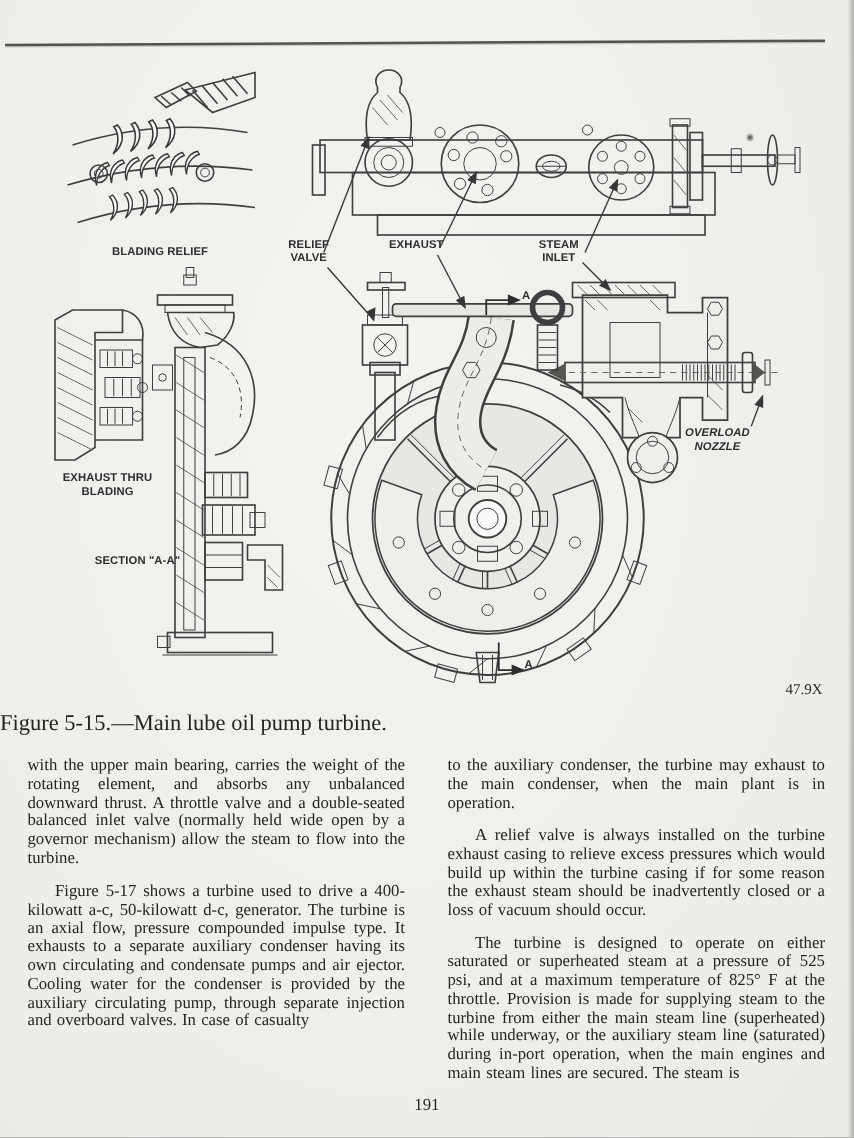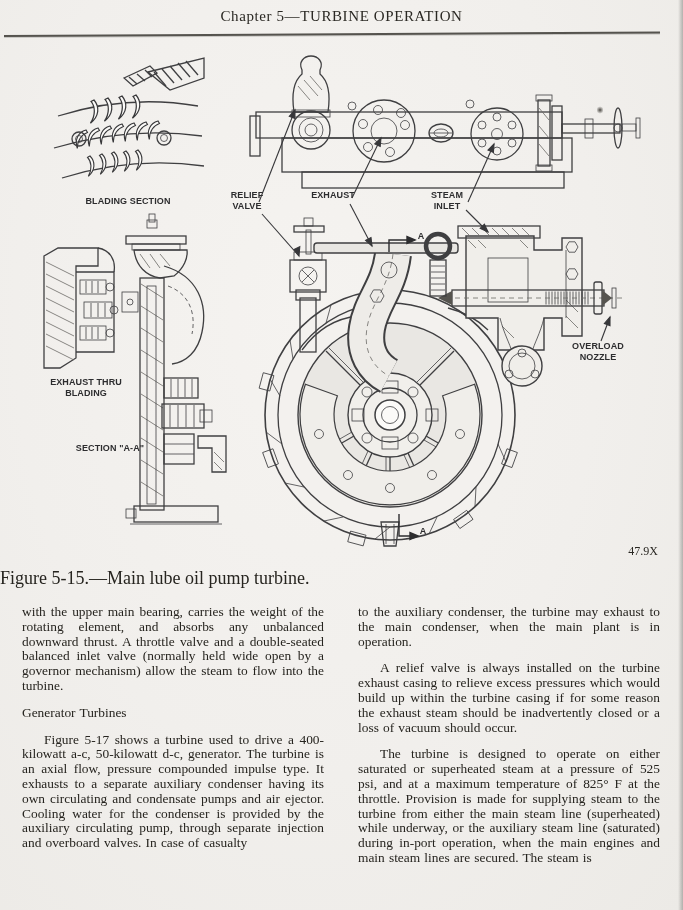--- a/index.html
+++ b/index.html
@@ -31,21 +31,20 @@
   svg{position:absolute;left:0;top:0;}
   .ln{stroke:#3f3f41;fill:none;stroke-width:1.3px;}
   .th{stroke:#3f3f41;fill:none;stroke-width:0.8px;}
   .hh{stroke:#6b6966;fill:none;stroke-width:0.8px;}
 </style>
 </head>
 <body>
 
 <div class="page">
 
-  <div class="hdr">Chapter 5—TURBINE OPERATION</div>
   <div class="rule"></div>
 
   <svg width="683" height="560" viewBox="0 0 683 560">
 
     <g>
       <rect x="250" y="116" width="10" height="40" fill="#e7e5e1" class="ln"></rect>
       <rect x="256" y="112" width="306" height="26" fill="#f2f0ec" class="ln"></rect>
       <rect x="282" y="138" width="290" height="34" fill="#efede9" class="ln"></rect>
       <rect x="302" y="172" width="262" height="16" fill="#e9e7e3" class="ln"></rect>
 
@@ -380,42 +379,42 @@
       <polygon points="610,317 610,325.6 604.4,323.5" fill="#37373a"></polygon>
     </g>
     <g stroke="#2d2d2f" stroke-width="1.4" fill="none">
       <polyline points="389,252 389,240 410,240"></polyline>
       <polygon points="415,240 407,236.6 407,243.4" fill="#2d2d2f"></polygon>
       <polyline points="399,514 399,536 413,536"></polyline>
       <polygon points="418,536 410,532.6 410,539.4" fill="#2d2d2f"></polygon>
     </g>
   </svg>
 
-  <div class="fig-label" style="left:80px;top:196px;width:96px;">BLADING SECTION</div>
+  <div class="fig-label" style="left:80px;top:196px;width:96px;">BLADING RELIEF</div>
   <div class="fig-label" style="left:220px;top:190px;width:54px;">RELIEF VALVE</div>
   <div class="fig-label" style="left:306px;top:190px;width:54px;">EXHAUST</div>
   <div class="fig-label" style="left:420px;top:190px;width:54px;">STEAM INLET</div>
   <div class="fig-label" style="left:38px;top:377px;width:96px;">EXHAUST THRU BLADING</div>
   <div class="fig-label" style="left:55px;top:443px;width:110px;">SECTION "A-A"</div>
-  <div class="fig-label" style="left:560px;top:341px;width:76px;">OVERLOAD NOZZLE</div>
+  <div class="fig-label" style="left:536px;top:341px;width:76px;font-style:italic;">OVERLOAD NOZZLE</div>
   <div class="fig-label" style="left:414px;top:231px;width:14px;">A</div>
   <div class="fig-label" style="left:416px;top:526px;width:14px;">A</div>
 
   <div class="credit">47.9X</div>
   <div class="caption">Figure 5-15.—Main lube oil pump turbine.</div>
 
   <div class="cols">
     <div class="col">
       <p>with the upper main bearing, carries the weight of the rotating element, and absorbs any unbalanced downward thrust. A throttle valve and a double-seated balanced inlet valve (normally held wide open by a governor mechanism) allow the steam to flow into the turbine.</p>
-      <p class="subhead">Generator Turbines</p>
       <p class="ind">Figure 5-17 shows a turbine used to drive a 400-kilowatt a-c, 50-kilowatt d-c, generator. The turbine is an axial flow, pressure compounded impulse type. It exhausts to a separate auxiliary condenser having its own circulating and condensate pumps and air ejector. Cooling water for the condenser is provided by the auxiliary circulating pump, through separate injection and overboard valves. In case of casualty</p>
     </div>
     <div class="col">
       <p>to the auxiliary condenser, the turbine may exhaust to the main condenser, when the main plant is in operation.</p>
       <p class="ind">A relief valve is always installed on the turbine exhaust casing to relieve excess pressures which would build up within the turbine casing if for some reason the exhaust steam should be inadvertently closed or a loss of vacuum should occur.</p>
       <p class="ind">The turbine is designed to operate on either saturated or superheated steam at a pressure of 525 psi, and at a maximum temperature of 825° F at the throttle. Provision is made for supplying steam to the turbine from either the main steam line (superheated) while underway, or the auxiliary steam line (saturated) during in-port operation, when the main engines and main steam lines are secured. The steam is</p>
     </div>
   </div>
 
+  <div class="pagenum">191</div>
 
   <div class="edge-shadow"></div>
   <div class="speck" style="left:597px;top:106px;width:6px;height:8px;"></div>
 </div>
 
 </body></html>

